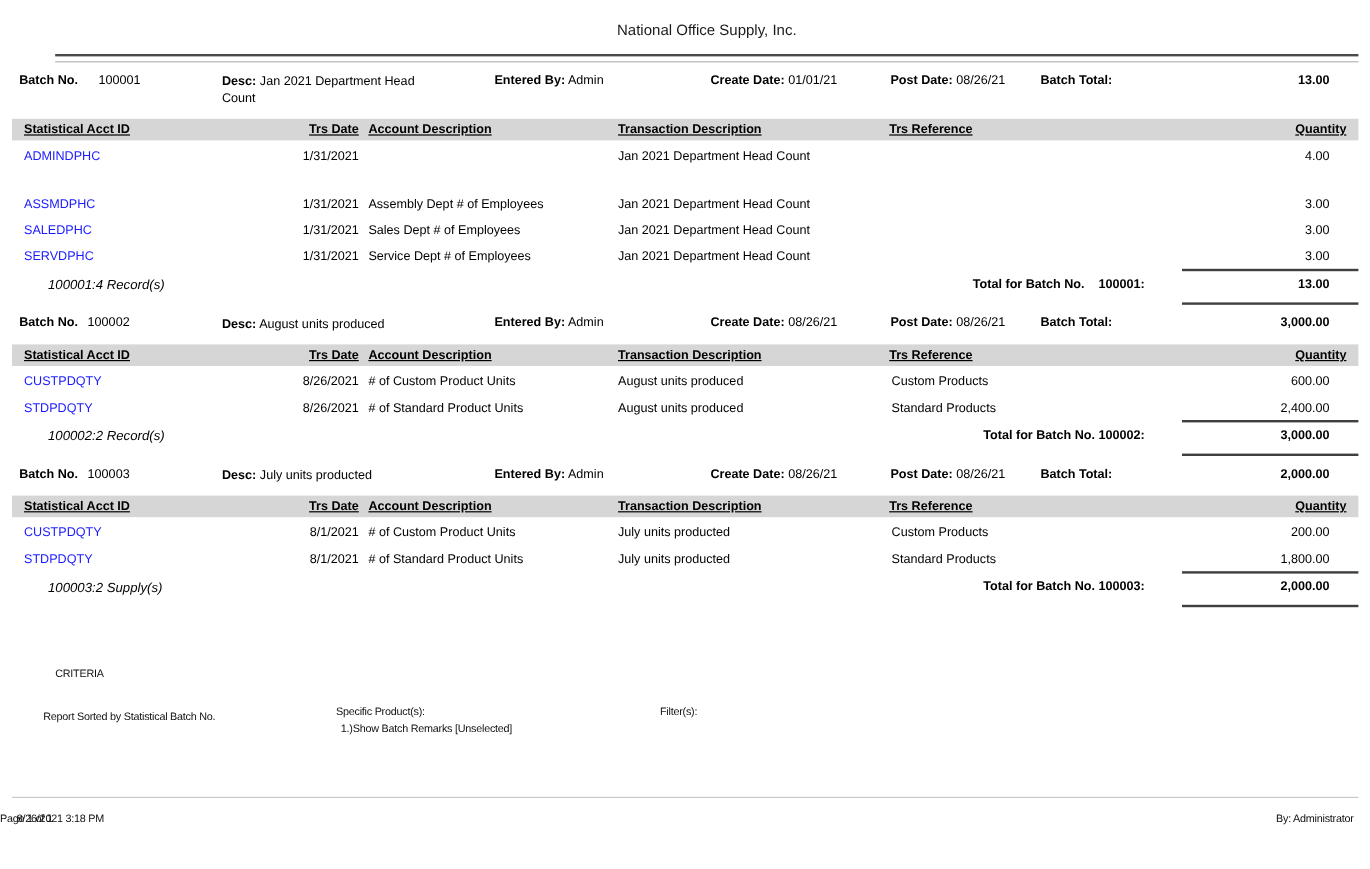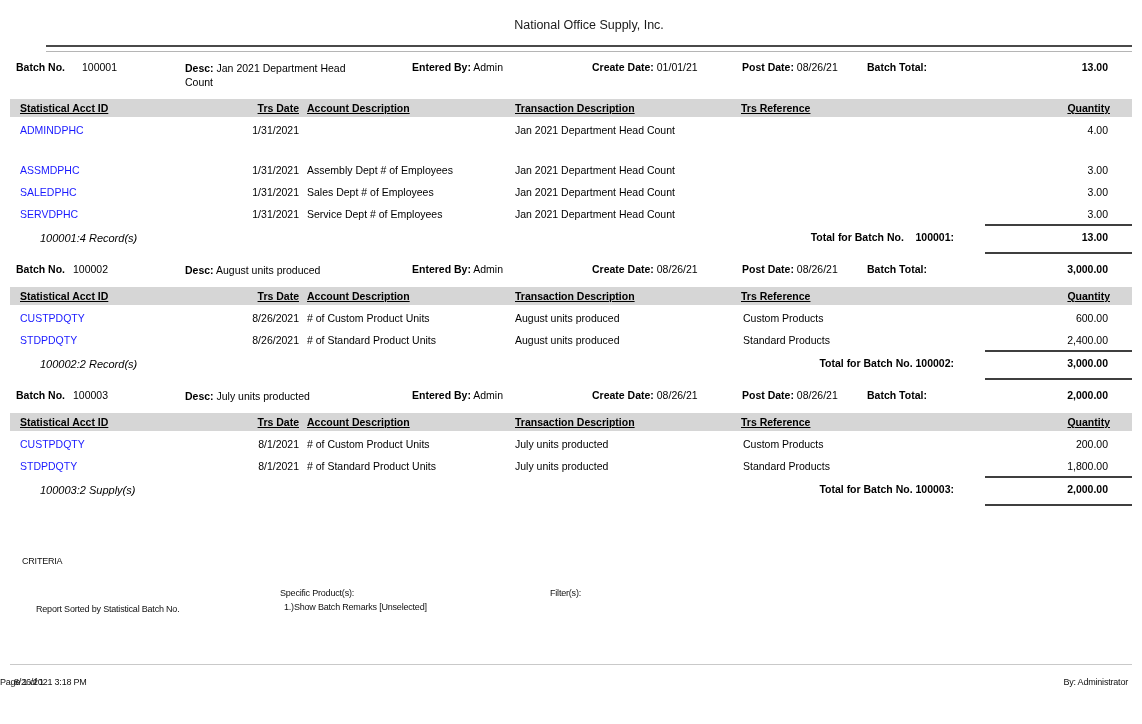--- a/index.html
+++ b/index.html
@@ -29,42 +29,42 @@
   .bh-total{right:34px;width:140px;text-align:right;font-weight:bold;}
   
   .col-band{position:relative;height:18px;margin:1px 0;}
   .band-bg{position:absolute;left:10px;right:10px;top:0;bottom:0;background:#d6d6d6;}
   .ch{position:absolute;top:1px;line-height:17px;font-weight:bold;text-decoration:underline;}
   .ch-acct{left:20px;}
   .ch-date{left:210px;width:89px;text-align:right;}
   .ch-adesc{left:307px;}
   .ch-tdesc{left:515px;}
   .ch-ref{left:741px;}
-  .ch-qty{right:32px;width:120px;text-align:right;}
+  .ch-qty{right:20px;width:120px;text-align:right;}
   
   .drow{position:relative;height:22px;}
   .drow.tall{height:40px;}
   .dc{position:absolute;top:5px;line-height:15px;}
   .c-acct{left:20px;color:#1a1aff;cursor:pointer;}
   .c-date{left:210px;width:89px;text-align:right;}
   .c-adesc{left:307px;width:160px;}
   .c-tdesc{left:515px;width:222px;}
   .c-ref{left:743px;width:220px;}
   .c-qty{right:34px;width:130px;text-align:right;}
   
   .total-line{position:relative;height:30px;}
   .t-rule-top{position:absolute;left:985px;right:10px;top:0;border-top:2px solid #3f3f3f;}
   .t-rule-bottom{position:absolute;left:985px;right:10px;bottom:0;border-top:2px solid #3f3f3f;}
   .t-records{position:absolute;left:40px;top:8px;font-style:italic;font-size:11px;}
   .t-label{position:absolute;right:188px;top:7px;font-weight:bold;white-space:pre;}
   .t-amount{position:absolute;right:34px;top:7px;width:130px;text-align:right;font-weight:bold;}
   
   .criteria{position:relative;height:110px;margin-top:42px;font-size:9px;letter-spacing:-0.2px;color:#111;}
-  .cr-heading{position:absolute;left:22px;top:8px;}
-  .cr-sorted{position:absolute;left:36px;top:56px;}
+  .cr-heading{position:absolute;left:46px;top:8px;}
+  .cr-sorted{position:absolute;left:36px;top:44px;}
   .cr-options-label{position:absolute;left:280px;top:40px;}
   .cr-option1{position:absolute;left:284px;top:54px;}
   .cr-filters{position:absolute;left:550px;top:40px;}
   
   .footer-rule{margin:6px 10px 0 10px;border-top:1px solid #c9c9c9;}
   .footer{position:relative;height:30px;font-size:9px;letter-spacing:-0.2px;color:#111;}
   .f-date{position:absolute;left:14px;top:12px;}
   .f-page{position:absolute;left:0;right:0;top:12px;text-align:left;}
   .f-by{position:absolute;right:14px;top:12px;}
 </style>

